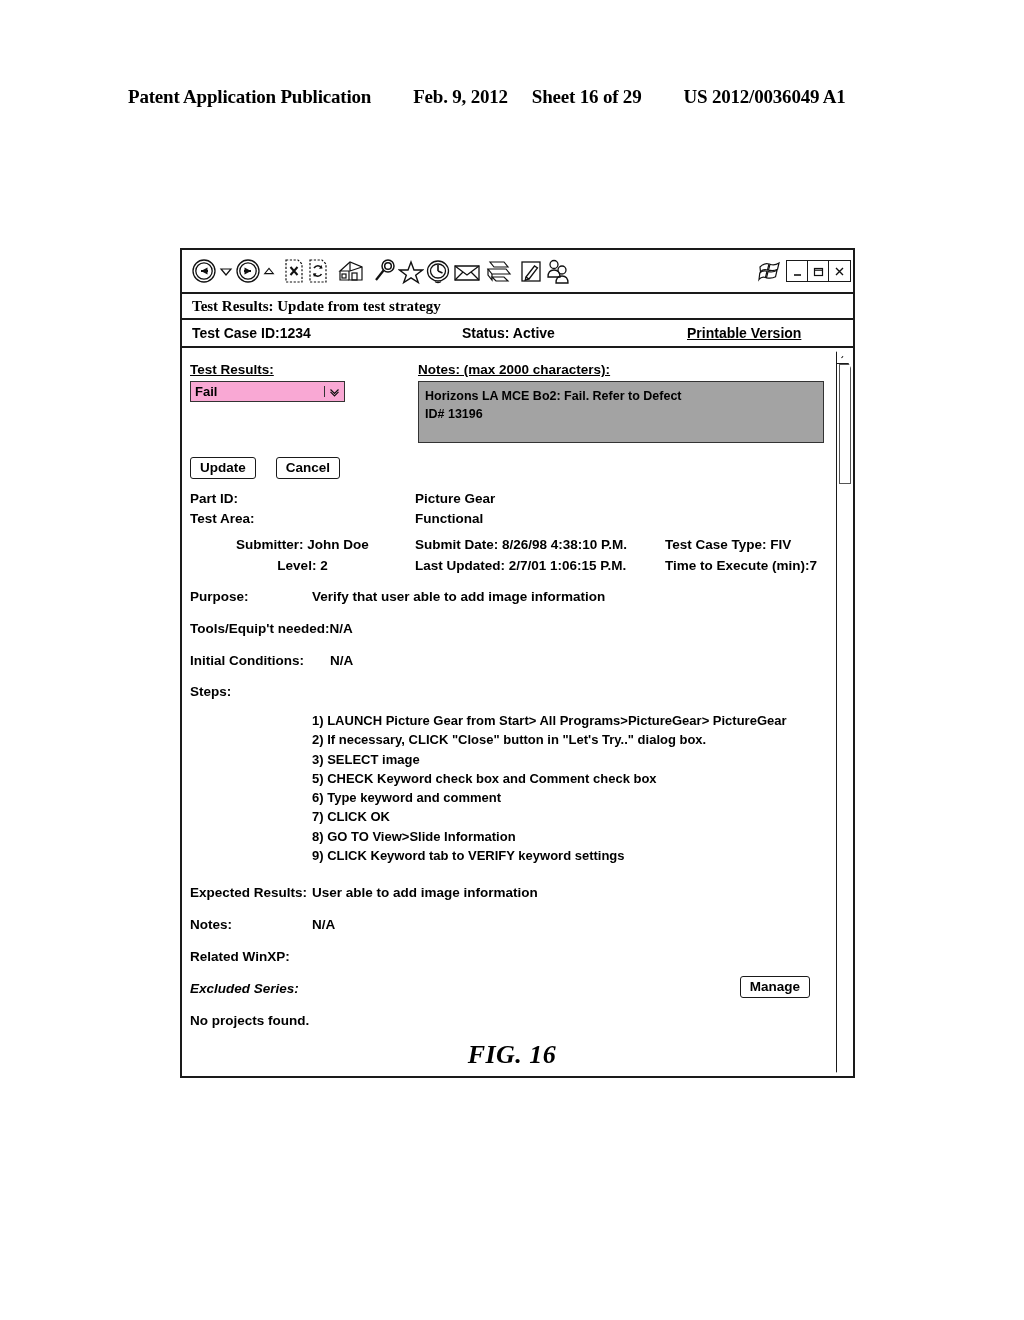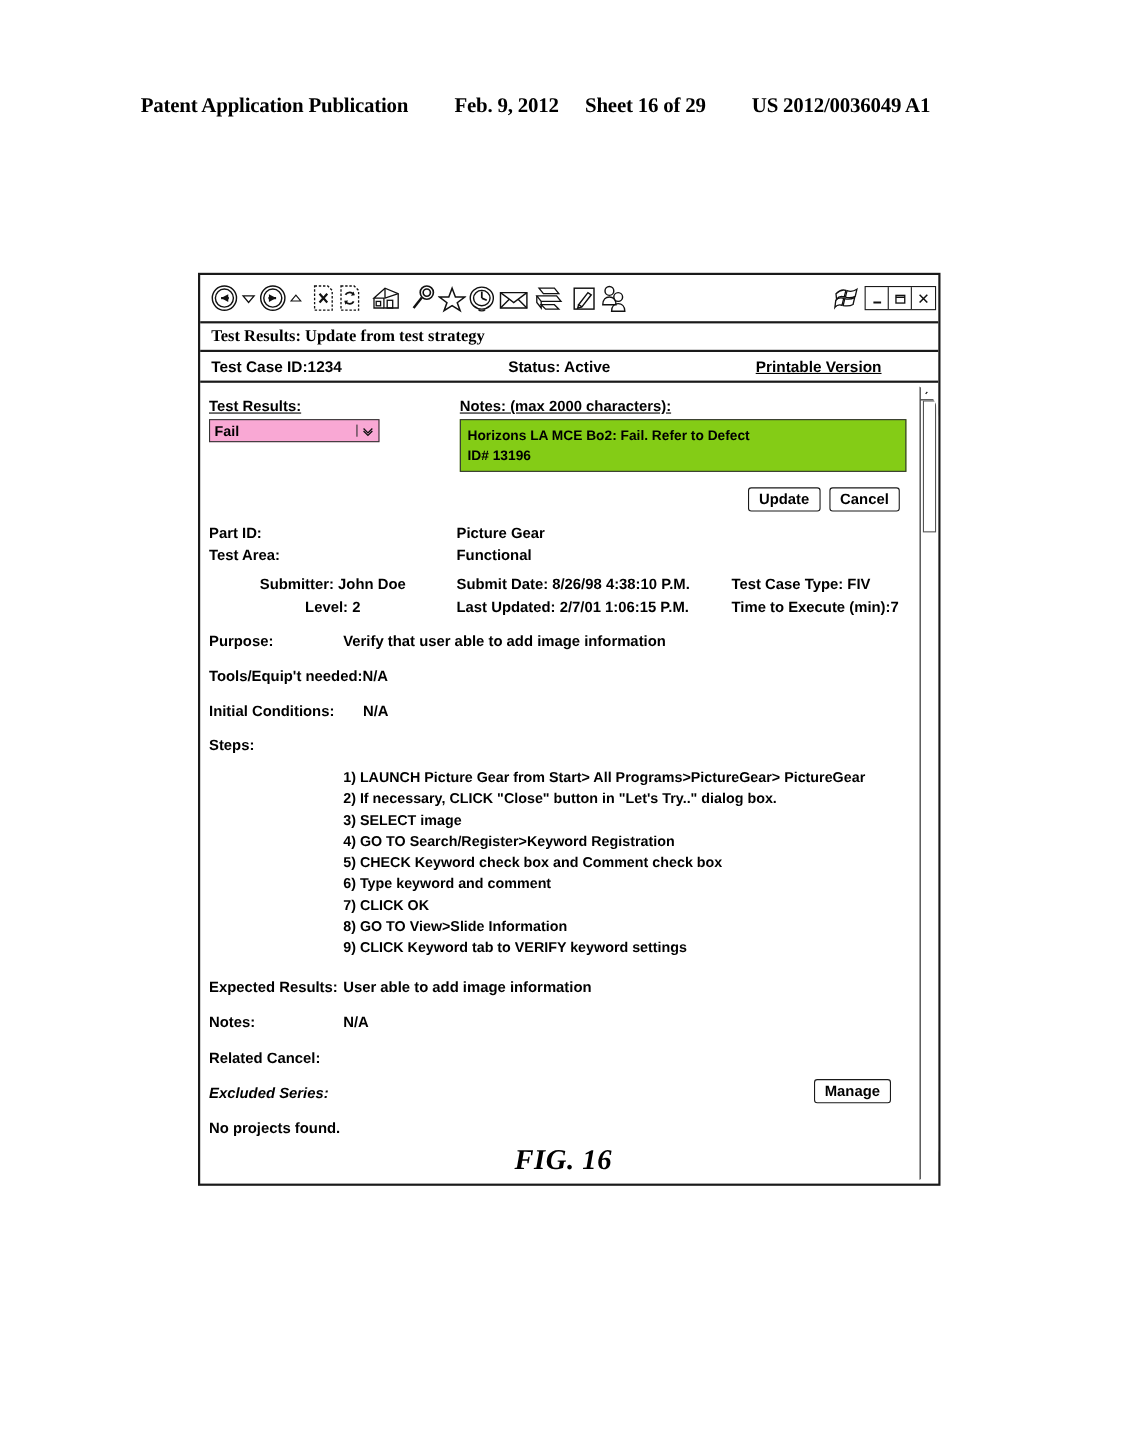--- a/index.html
+++ b/index.html
@@ -191,36 +191,35 @@
     width: 20px;
     border-left: 1px solid #333;
     display: flex;
     align-items: center;
     justify-content: center;
   }
 
   .col-notes { flex: 1; padding-left: 8px; }
   .notes-box {
     margin-top: 4px;
-    height: 48px;
+    height: 62px;
     border: 1px solid #333;
     padding: 5px 6px;
     font-size: 12.5px;
     font-weight: bold;
     line-height: 1.45;
-    background: #84cc16;
+    background: #a3a3a3;
   }
 
   
   .btn-row {
     display: flex;
-    justify-content: flex-end;
     margin-top: 14px;
     padding-right: 6px;
-    gap: 8px;
+    gap: 20px;
   }
   .btn {
     border: 1px solid #1a1a1a;
     border-radius: 3px;
     padding: 2px 9px 3px;
     font-size: 13.5px;
     font-weight: bold;
     background: #fff;
     cursor: pointer;
     white-space: nowrap;
@@ -536,40 +535,39 @@
       </div>
 
       <div class="fld">
         <span class="f-label">Steps:</span>
       </div>
 
       <div class="steps-list">
         <div>1) LAUNCH Picture Gear from Start&gt; All Programs&gt;PictureGear&gt; PictureGear</div>
         <div>2) If necessary, CLICK "Close" button in "Let's Try.." dialog box.</div>
         <div>3) SELECT image</div>
-        <div>4) GO TO Search/Register&gt;Keyword Registration</div>
         <div>5) CHECK Keyword check box and Comment check box</div>
         <div>6) Type keyword and comment</div>
         <div>7) CLICK OK</div>
         <div>8) GO TO View&gt;Slide Information</div>
         <div>9) CLICK Keyword tab to VERIFY keyword settings</div>
       </div>
 
       <div class="fld" style="margin-top:20px">
         <span class="f-label">Expected Results:</span>
         <span class="f-value">User able to add image information</span>
       </div>
 
       <div class="fld">
         <span class="f-label">Notes:</span>
         <span class="f-value">N/A</span>
       </div>
 
       <div class="fld">
-        <span class="f-label">Related Cancel:</span>
+        <span class="f-label">Related WinXP:</span>
         <span class="f-value"></span>
       </div>
 
       <div class="fld excluded-block">
         <span class="f-label ital">Excluded Series:</span>
         <span class="f-value"></span>
         <div class="manage-wrap">
           <button class="btn">Manage</button>
         </div>
       </div>

